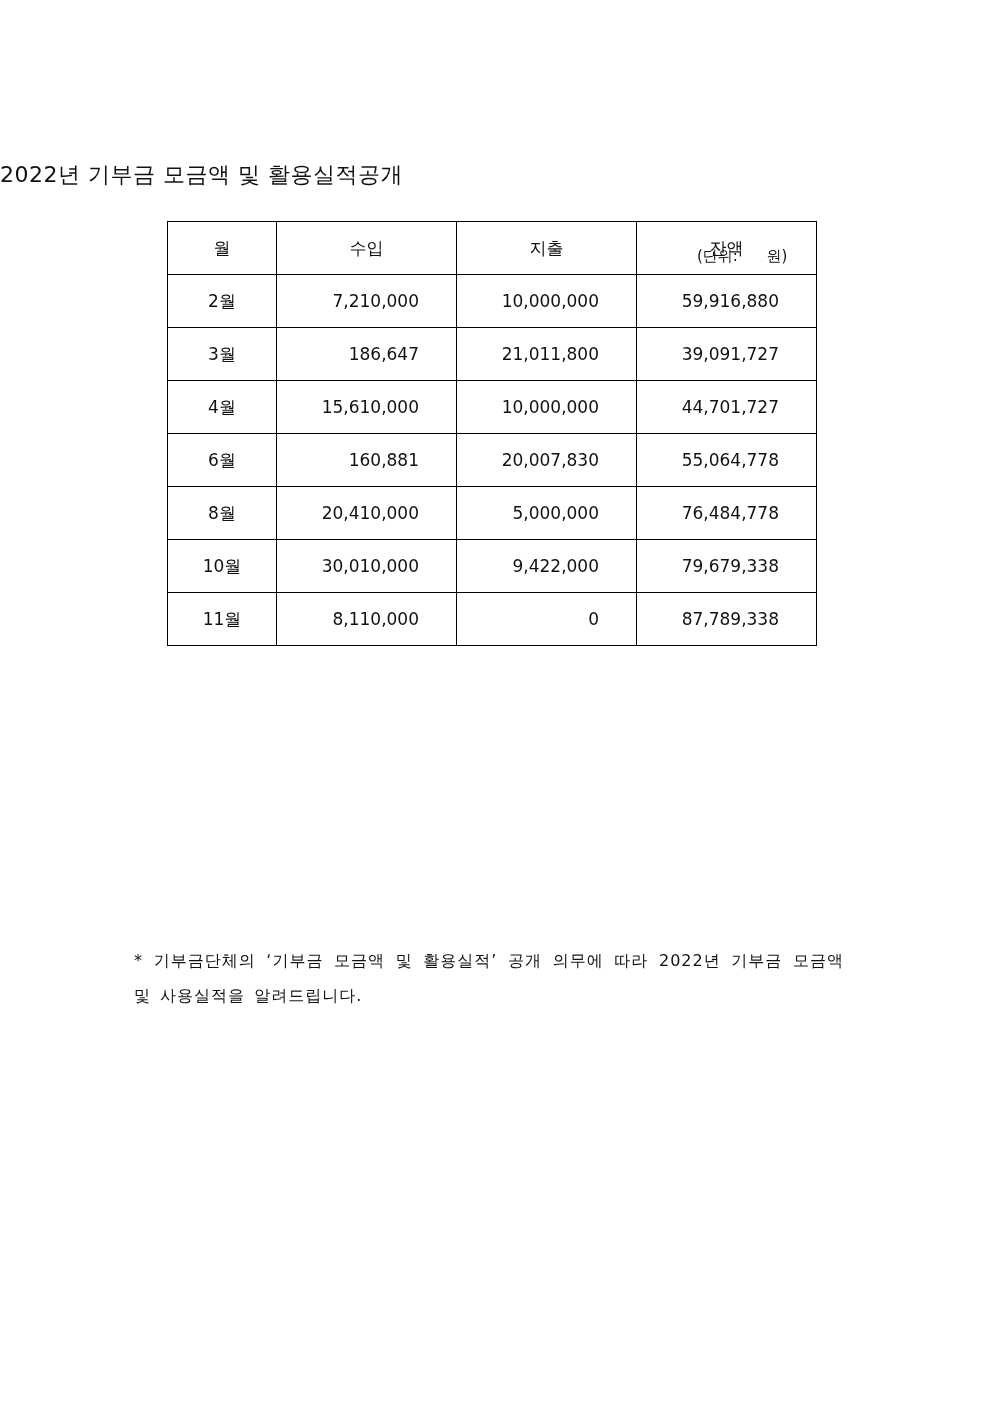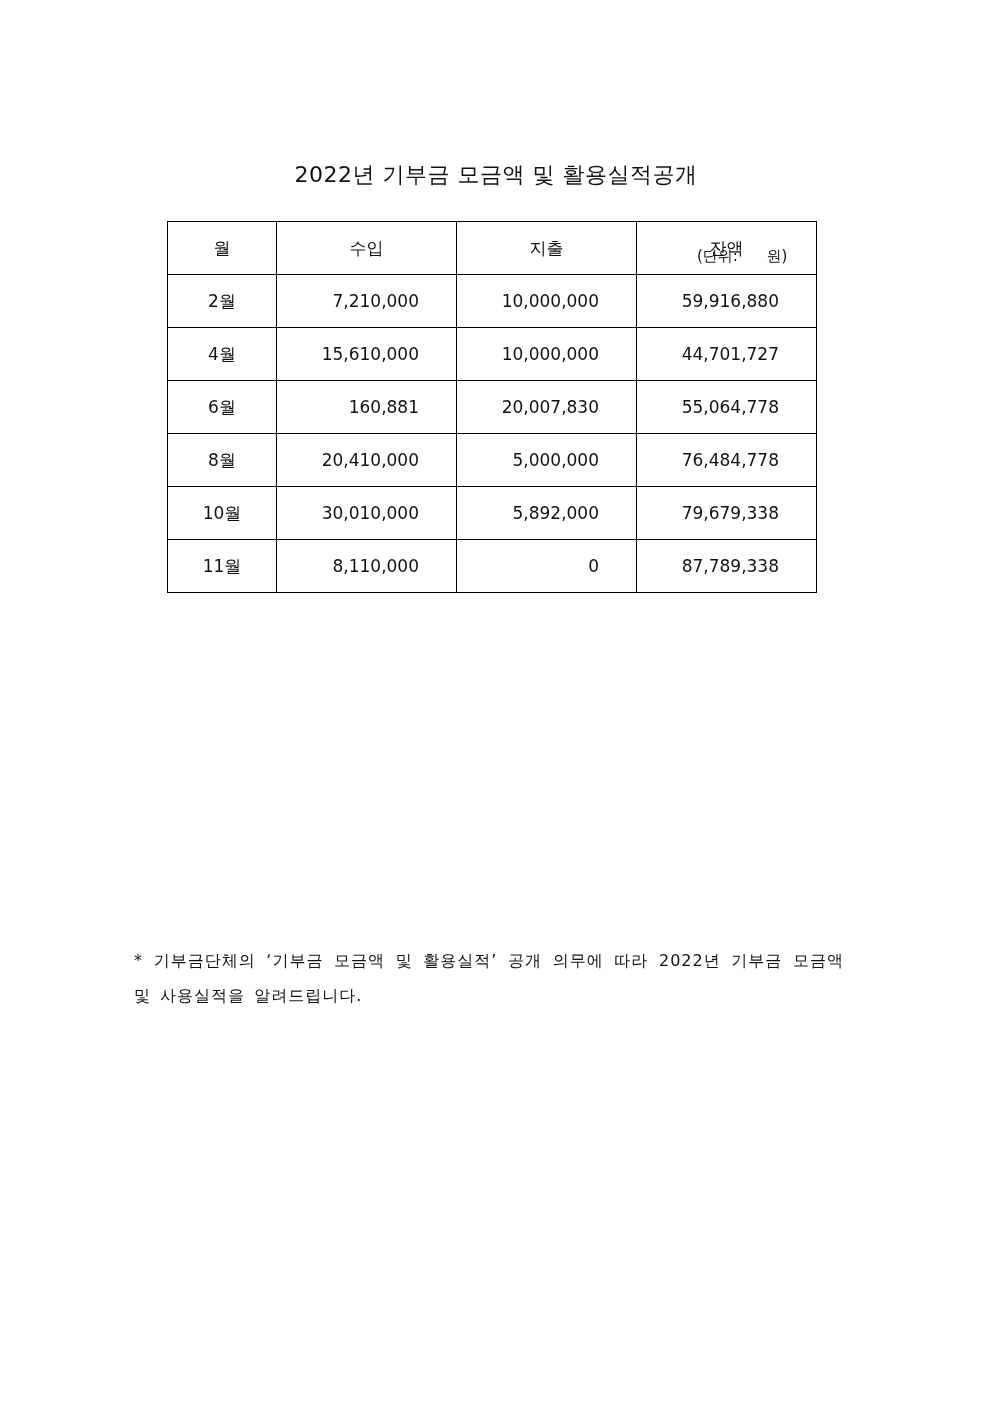--- a/index.html
+++ b/index.html
@@ -1,19 +1,19 @@
 <!DOCTYPE html>
 <html><head>
 <meta charset="utf-8">
 <style>
   html, body { margin: 0; padding: 0; background: #ffffff; }
   body { width: 992px; height: 1403px; position: relative; font-family: "DejaVu Sans", "Liberation Sans", sans-serif; color: #111; }
   .title {
     position: absolute; left: 0; width: 992px; top: 160px;
-    text-align: center; font-size: 22px; letter-spacing: 0.5px;
+    text-align: left; font-size: 22px; letter-spacing: 0.5px;
     font-family: "DejaVu Sans", sans-serif;
   }
   .unit {
     position: absolute; top: 199px; left: 697px; font-size: 15px;
     white-space: pre;
     margin-top: 48px;
   }
   table.ledger {
     position: absolute; left: 167px; top: 221px;
     border-collapse: collapse; table-layout: fixed;
@@ -49,41 +49,47 @@
     </tr>
   </thead>
   <tbody id="table-body">
       <tr>
         <td class="c-month">2월</td>
         <td class="c-num">7,210,000</td>
         <td class="c-num">10,000,000</td>
         <td class="c-num">59,916,880</td>
       </tr>
       <tr>
+        <td class="c-month">3월</td>
+        <td class="c-num">186,647</td>
+        <td class="c-num">21,011,800</td>
+        <td class="c-num">39,091,727</td>
+      </tr>
+      <tr>
         <td class="c-month">4월</td>
         <td class="c-num">15,610,000</td>
         <td class="c-num">10,000,000</td>
         <td class="c-num">44,701,727</td>
       </tr>
       <tr>
         <td class="c-month">6월</td>
         <td class="c-num">160,881</td>
         <td class="c-num">20,007,830</td>
         <td class="c-num">55,064,778</td>
       </tr>
       <tr>
         <td class="c-month">8월</td>
         <td class="c-num">20,410,000</td>
         <td class="c-num">5,000,000</td>
         <td class="c-num">76,484,778</td>
       </tr>
       <tr>
         <td class="c-month">10월</td>
         <td class="c-num">30,010,000</td>
-        <td class="c-num">5,892,000</td>
+        <td class="c-num">9,422,000</td>
         <td class="c-num">79,679,338</td>
       </tr>
       <tr>
         <td class="c-month">11월</td>
         <td class="c-num">8,110,000</td>
         <td class="c-num">0</td>
         <td class="c-num">87,789,338</td>
       </tr>
     </tbody>
 </table>

